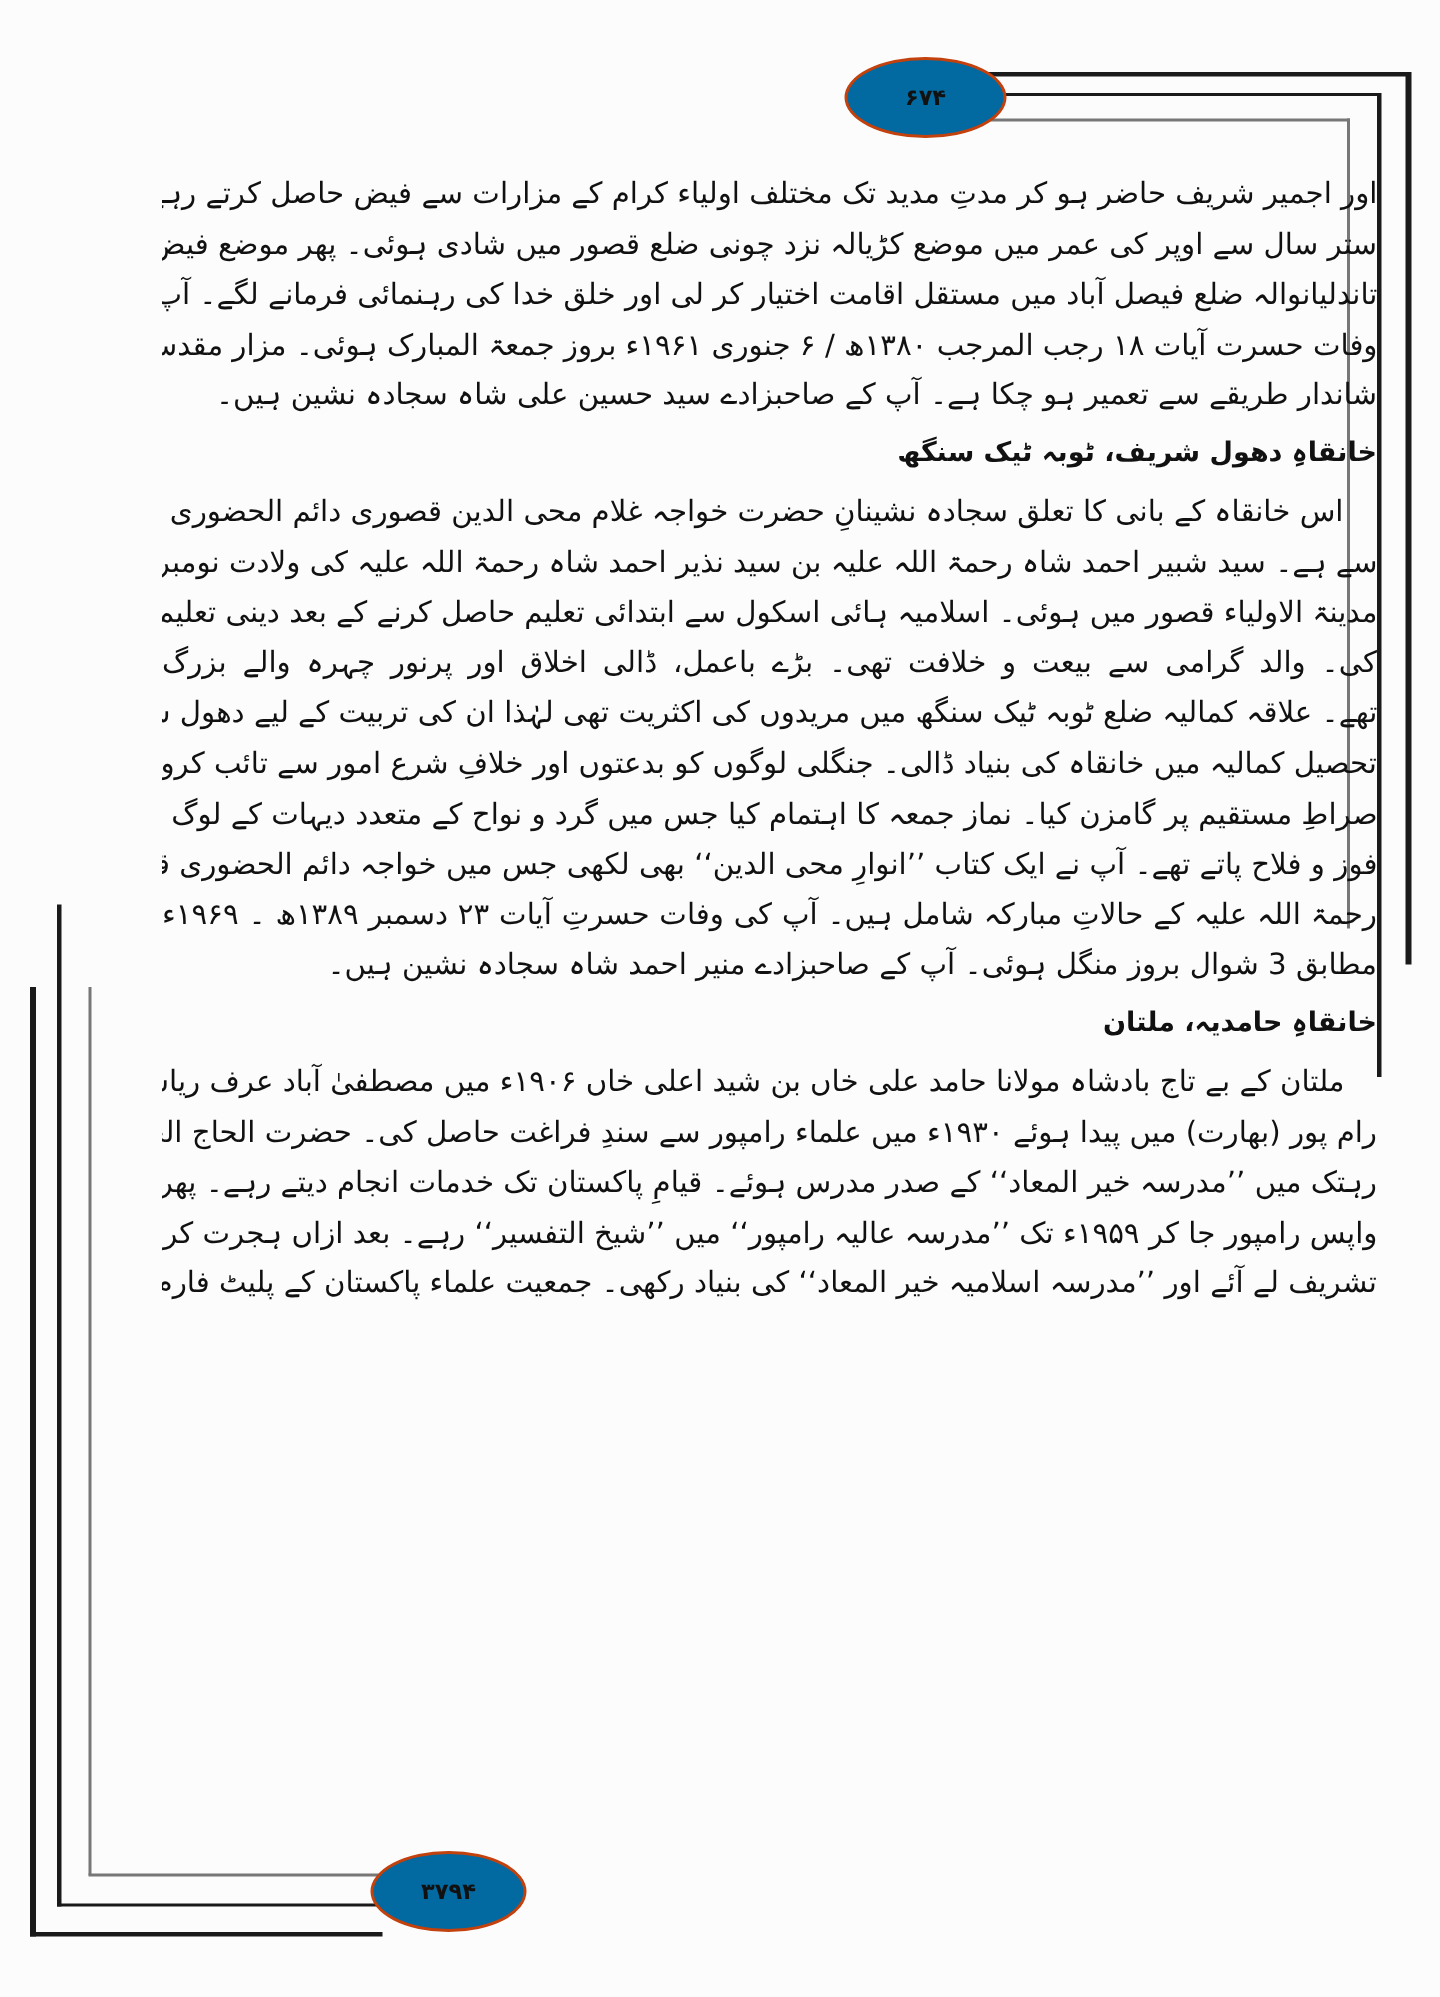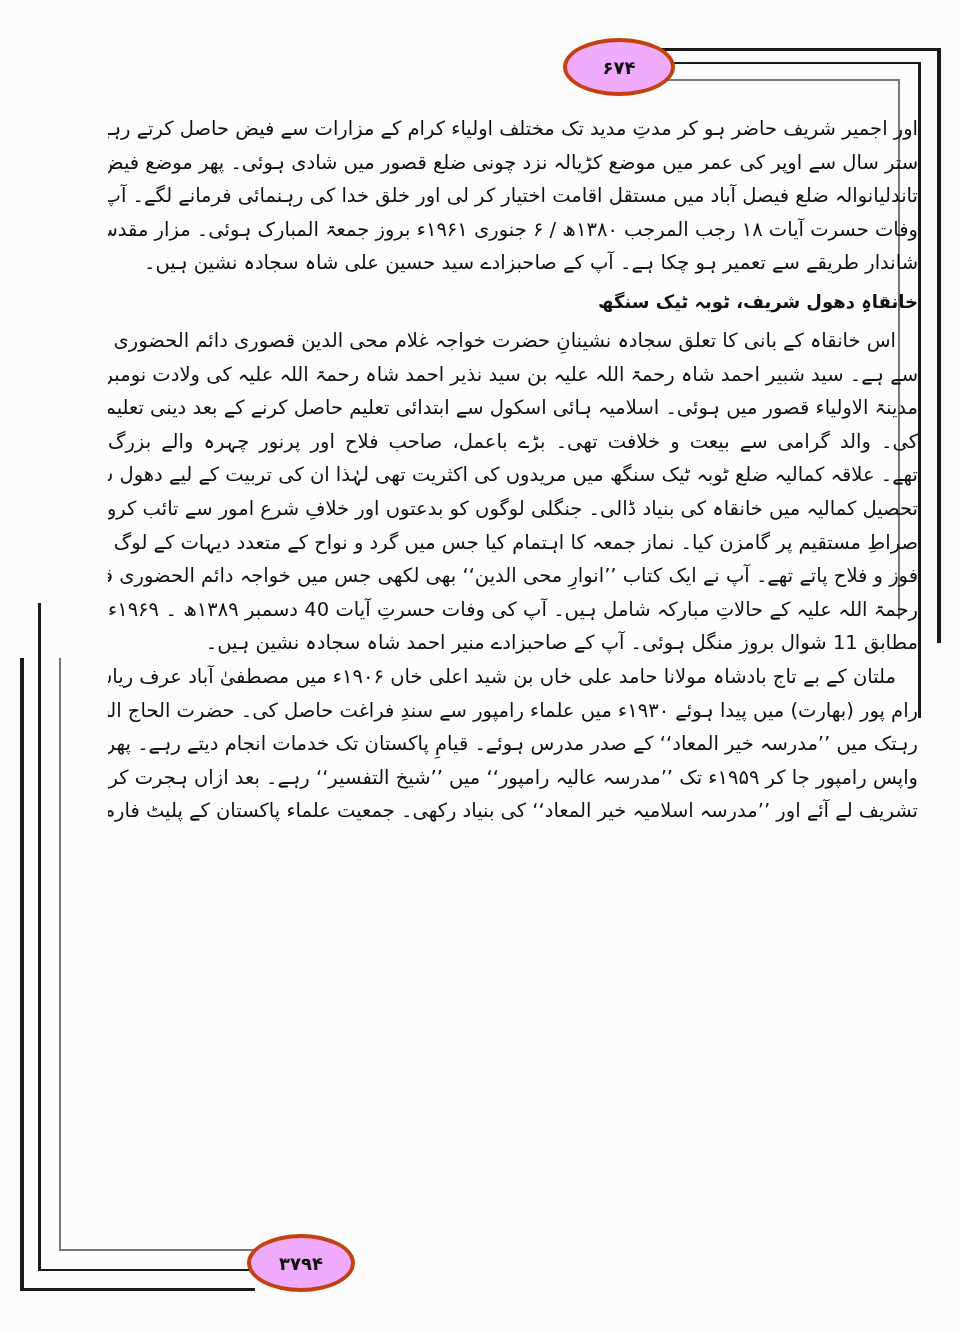--- a/index.html
+++ b/index.html
@@ -5,23 +5,23 @@
   html, body { margin: 0; padding: 0; }
   body {
     width: 960px; height: 1331px; position: relative; overflow: hidden;
     background: #fcfcfc;
     font-family: "DejaVu Sans", sans-serif;
     color: #111;
   }
   .frame-line { position: absolute; background: #1a1a1a; }
   .frame-line.light { background: #777; }
   .oval {
-    position: absolute; border: 4px solid #c2410c; border-radius: 50%;
-    background: #f0abfc; display: flex; align-items: center; justify-content: center;
-    font-size: 18px; font-weight: bold; letter-spacing: 2px;
+    position: absolute; border: 2px solid #c2410c; border-radius: 50%;
+    background: #0369a1; display: flex; align-items: center; justify-content: center;
+    font-size: 15px; font-weight: bold; letter-spacing: 2px;
   }
   .content {
     position: absolute; left: 108px; top: 112px; width: 810px;
     direction: rtl; text-align: justify;
   }
   .line {
     font-size: 19.5px; line-height: 33.6px; height: 33.6px;
     white-space: nowrap; overflow: hidden; text-align-last: justify;
   }
   .line.last { text-align-last: right; }
@@ -59,25 +59,26 @@
 <div class="content" id="content">
     <div class="line">اور اجمیر شریف حاضر ہو کر مدتِ مدید تک مختلف اولیاء کرام کے مزارات سے فیض حاصل کرتے رہے۔</div>
     <div class="line">ستر سال سے اوپر کی عمر میں موضع کڑیالہ نزد چونی ضلع قصور میں شادی ہوئی۔ پھر موضع فیض آباد نزد</div>
     <div class="line">تاندلیانوالہ ضلع فیصل آباد میں مستقل اقامت اختیار کر لی اور خلق خدا کی رہنمائی فرمانے لگے۔ آپ کی</div>
     <div class="line">وفات حسرت آیات ۱۸ رجب المرجب ۱۳۸۰ھ / ۶ جنوری ۱۹۶۱ء بروز جمعۃ المبارک ہوئی۔ مزار مقدس</div>
     <div class="line last">شاندار طریقے سے تعمیر ہو چکا ہے۔ آپ کے صاحبزادے سید حسین علی شاہ سجادہ نشین ہیں۔</div>
     <div class="heading">خانقاہِ دھول شریف، ٹوبہ ٹیک سنگھ</div>
     <div class="line indent">اس خانقاہ کے بانی کا تعلق سجادہ نشینانِ حضرت خواجہ غلام محی الدین قصوری دائم الحضوری رحمۃ اللہ علیہ</div>
     <div class="line">سے ہے۔ سید شبیر احمد شاہ رحمۃ اللہ علیہ بن سید نذیر احمد شاہ رحمۃ اللہ علیہ کی ولادت نومبر ۱۹۲۶ء میں</div>
     <div class="line">مدینۃ الاولیاء قصور میں ہوئی۔ اسلامیہ ہائی اسکول سے ابتدائی تعلیم حاصل کرنے کے بعد دینی تعلیم حاصل</div>
-    <div class="line">کی۔ والد گرامی سے بیعت و خلافت تھی۔ بڑے باعمل، صاحب فلاح اور پرنور چہرہ والے بزرگ</div>
+    <div class="line">کی۔ والد گرامی سے بیعت و خلافت تھی۔ بڑے باعمل، ڈالی اخلاق اور پرنور چہرہ والے بزرگ</div>
     <div class="line">تھے۔ علاقہ کمالیہ ضلع ٹوبہ ٹیک سنگھ میں مریدوں کی اکثریت تھی لہٰذا ان کی تربیت کے لیے دھول شریف</div>
     <div class="line">تحصیل کمالیہ میں خانقاہ کی بنیاد ڈالی۔ جنگلی لوگوں کو بدعتوں اور خلافِ شرع امور سے تائب کروا کر</div>
     <div class="line">صراطِ مستقیم پر گامزن کیا۔ نماز جمعہ کا اہتمام کیا جس میں گرد و نواح کے متعدد دیہات کے لوگ شامل ہو کر</div>
     <div class="line">فوز و فلاح پاتے تھے۔ آپ نے ایک کتاب ’’انوارِ محی الدین‘‘ بھی لکھی جس میں خواجہ دائم الحضوری قصوری</div>
-    <div class="line">رحمۃ اللہ علیہ کے حالاتِ مبارکہ شامل ہیں۔ آپ کی وفات حسرتِ آیات 40 دسمبر ۱۳۸۹ھ ۔ ۱۹۶۹ء</div>
-    <div class="line last">مطابق 11 شوال بروز منگل ہوئی۔ آپ کے صاحبزادے منیر احمد شاہ سجادہ نشین ہیں۔</div>
+    <div class="line">رحمۃ اللہ علیہ کے حالاتِ مبارکہ شامل ہیں۔ آپ کی وفات حسرتِ آیات ۲۳ دسمبر ۱۳۸۹ھ ۔ ۱۹۶۹ء</div>
+    <div class="line last">مطابق 3 شوال بروز منگل ہوئی۔ آپ کے صاحبزادے منیر احمد شاہ سجادہ نشین ہیں۔</div>
+    <div class="heading">خانقاہِ حامدیہ، ملتان</div>
     <div class="line indent">ملتان کے بے تاج بادشاہ مولانا حامد علی خاں بن شید اعلی خاں ۱۹۰۶ء میں مصطفیٰ آباد عرف ریاست</div>
     <div class="line">رام پور (بھارت) میں پیدا ہوئے ۱۹۳۰ء میں علماء رامپور سے سندِ فراغت حاصل کی۔ حضرت الحاج الحافظ</div>
     <div class="line">رہتک میں ’’مدرسہ خیر المعاد‘‘ کے صدر مدرس ہوئے۔ قیامِ پاکستان تک خدمات انجام دیتے رہے۔ پھر</div>
     <div class="line">واپس رامپور جا کر ۱۹۵۹ء تک ’’مدرسہ عالیہ رامپور‘‘ میں ’’شیخ التفسیر‘‘ رہے۔ بعد ازاں ہجرت کر کے ملتان</div>
     <div class="line">تشریف لے آئے اور ’’مدرسہ اسلامیہ خیر المعاد‘‘ کی بنیاد رکھی۔ جمعیت علماء پاکستان کے پلیٹ فارم سے</div>
   </div>
 
 </body></html>

